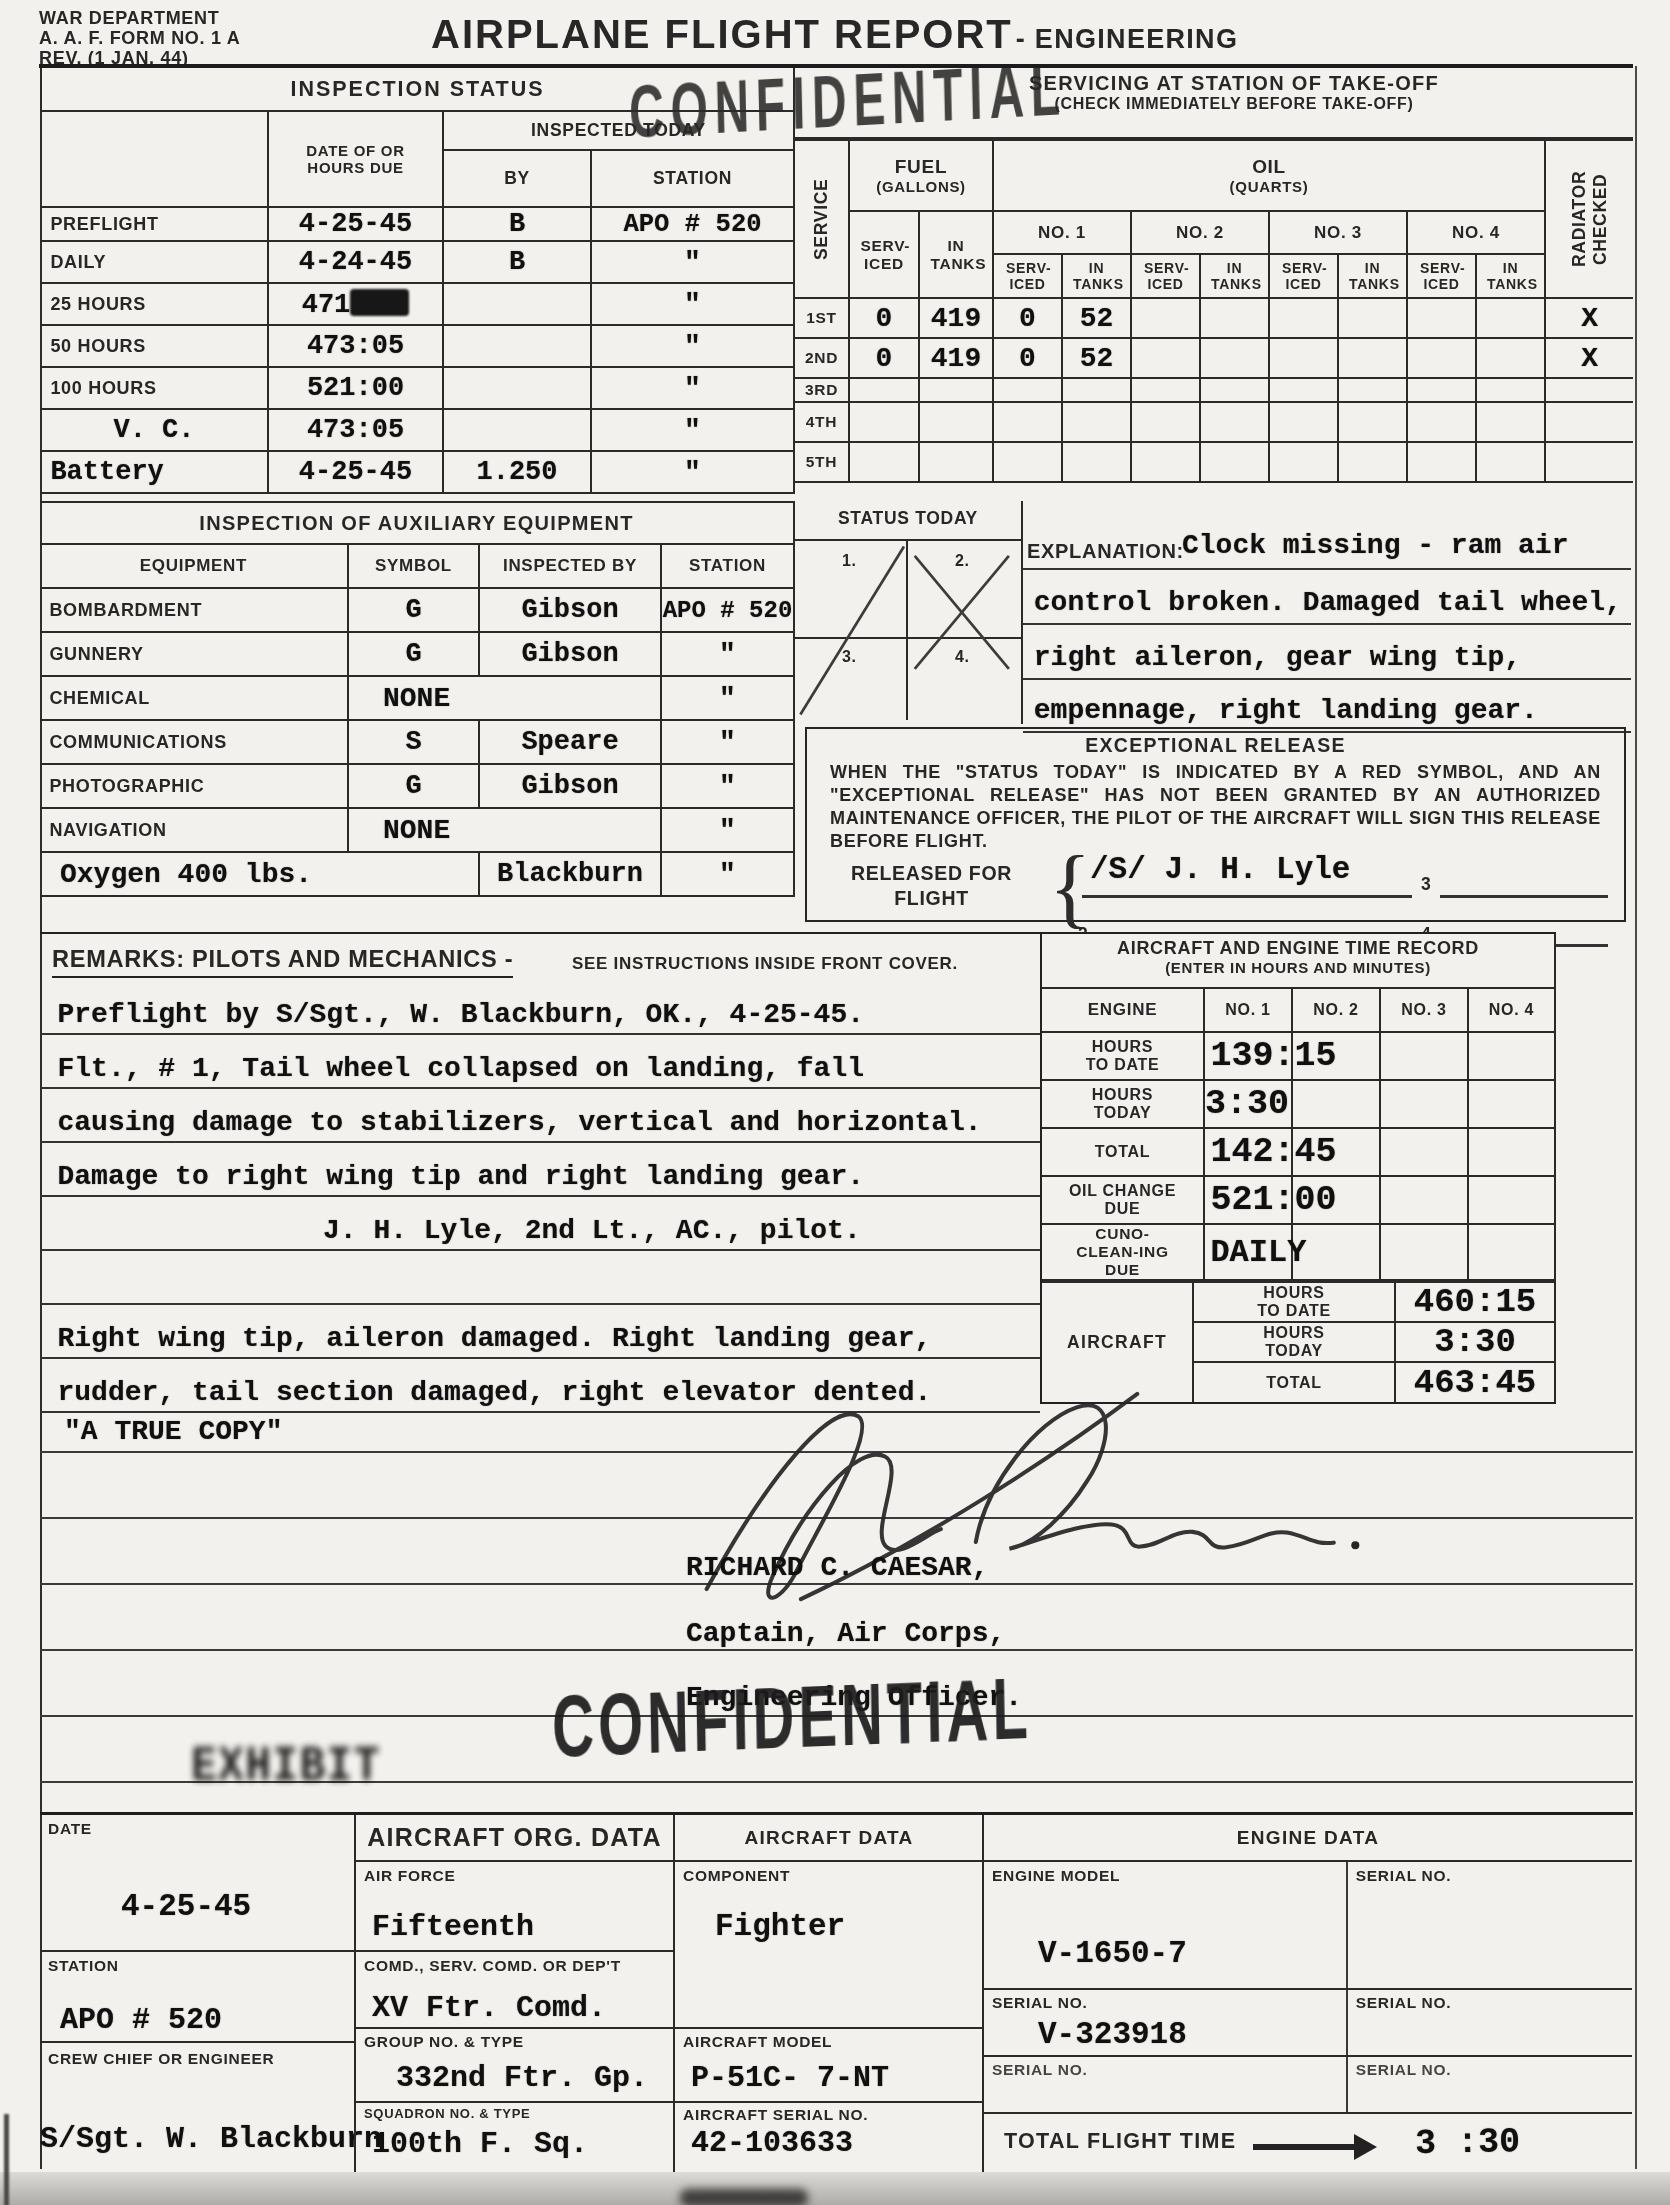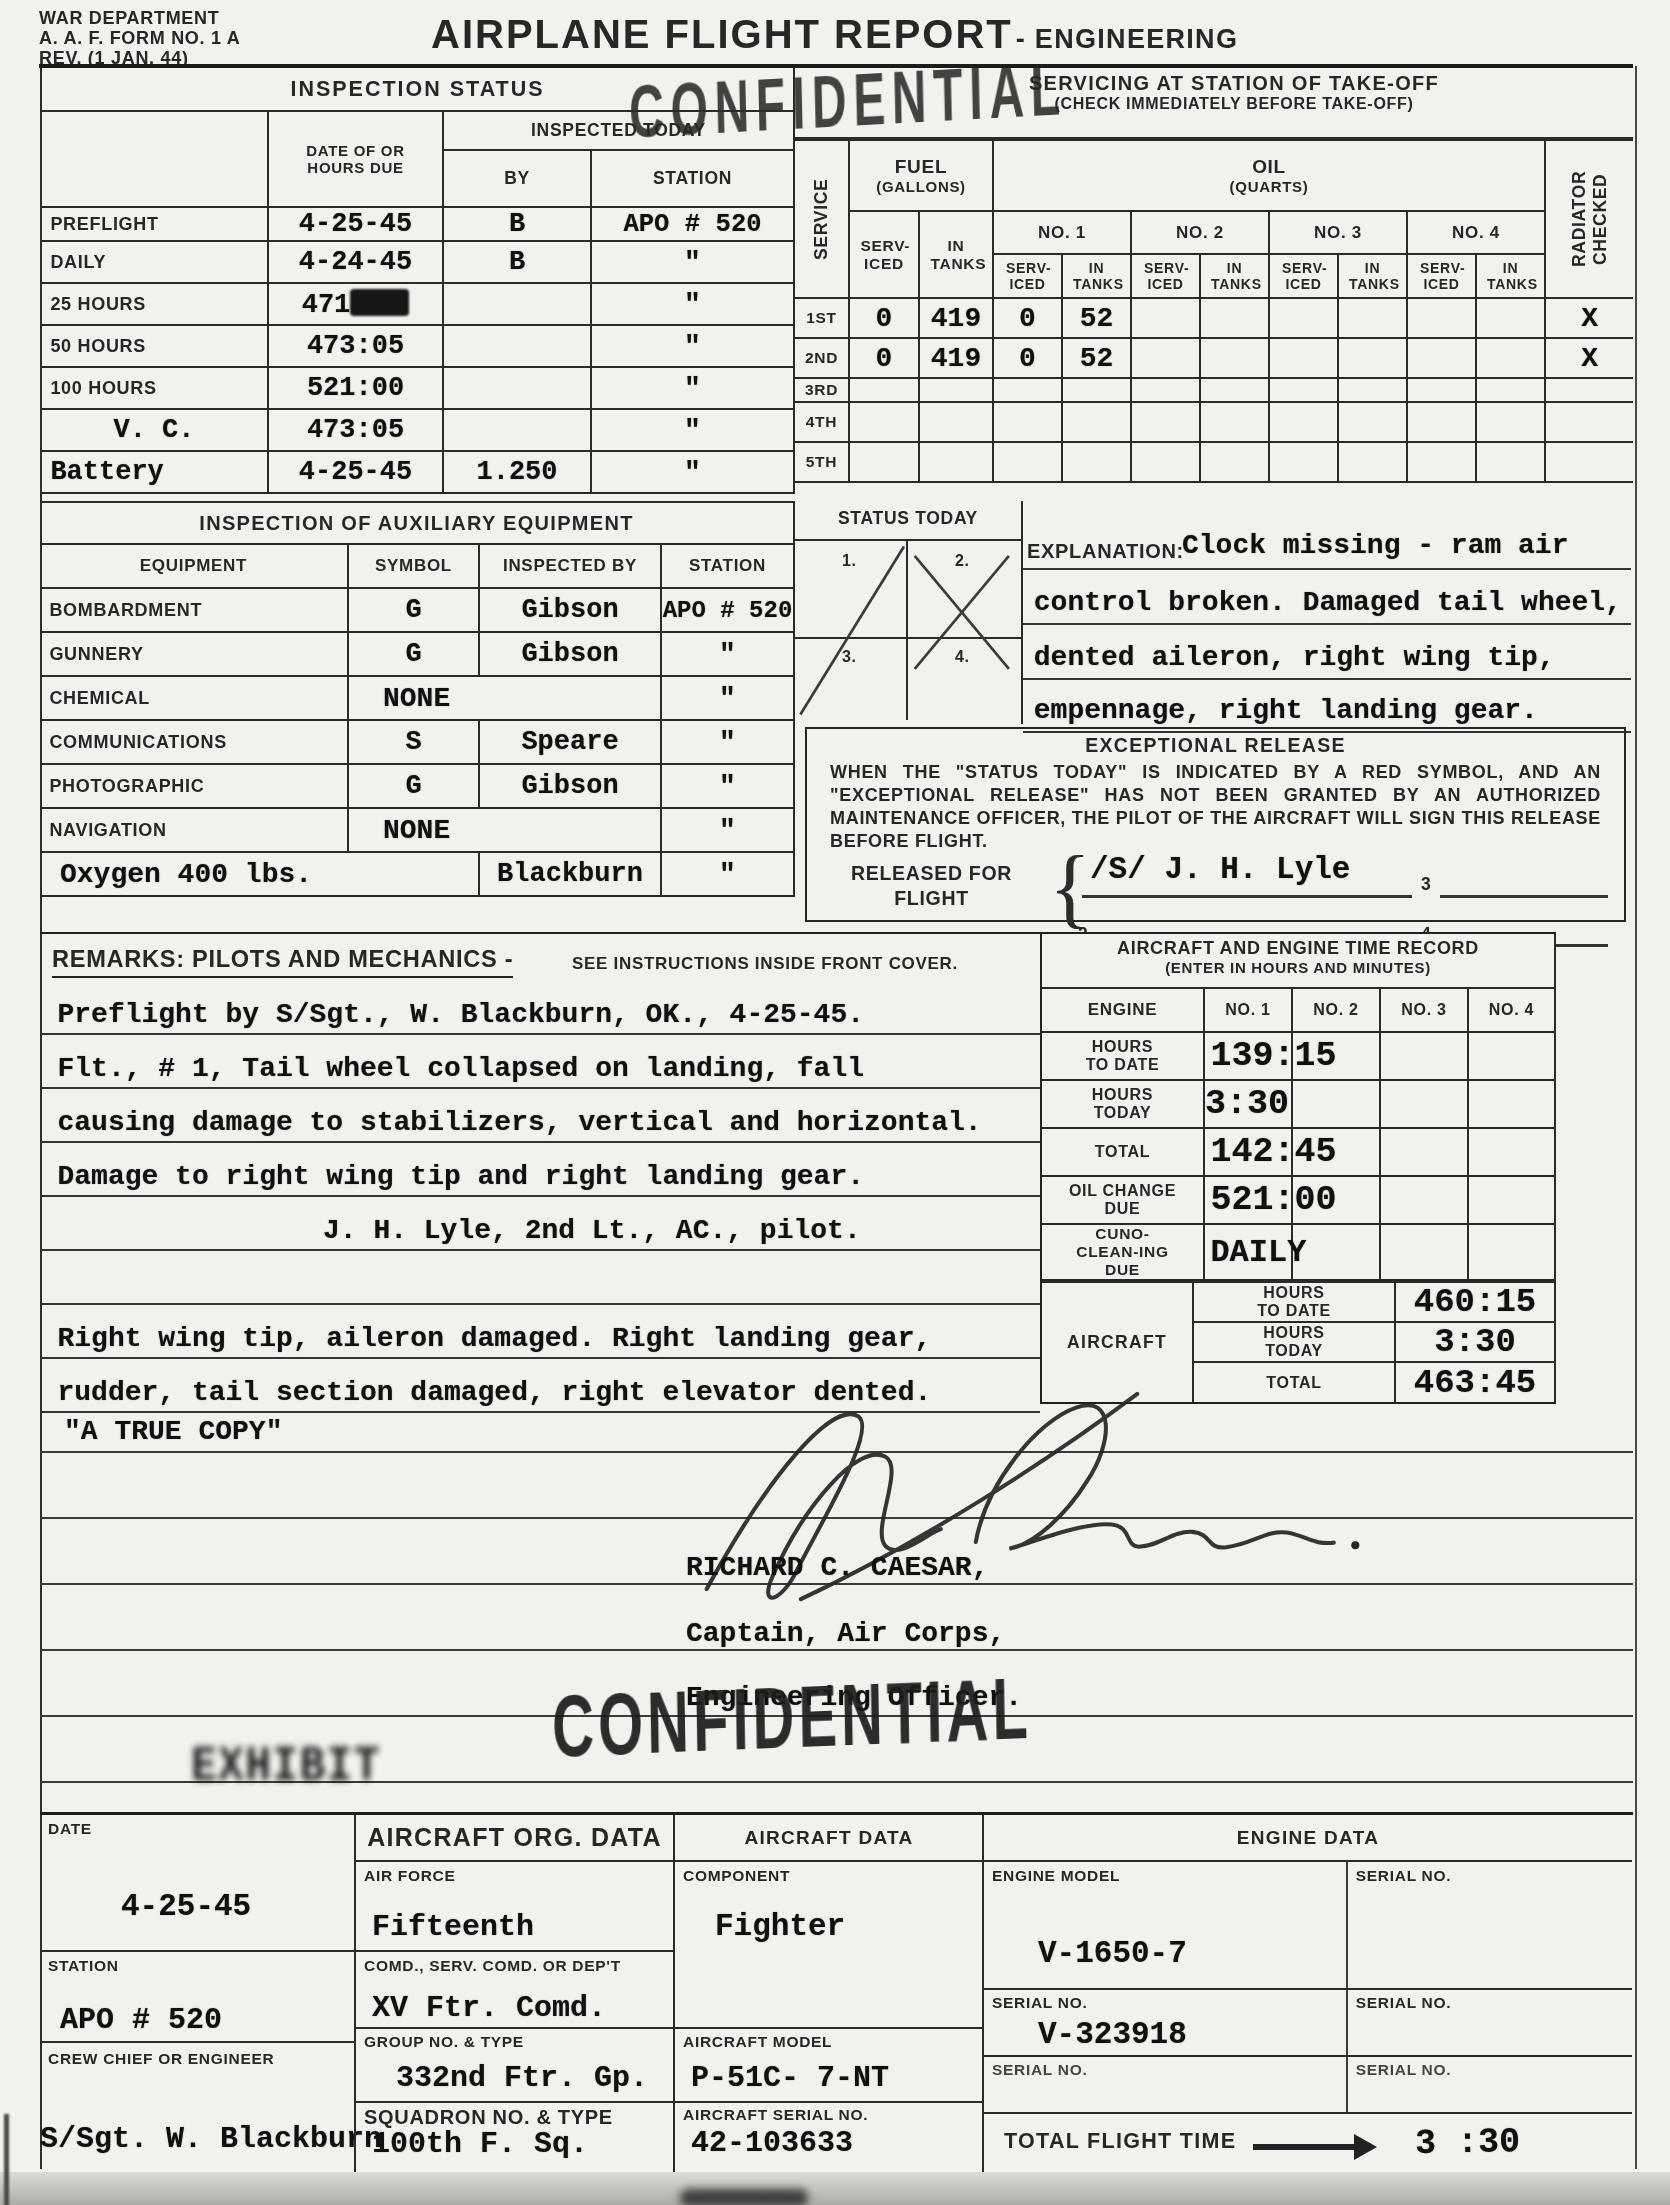--- a/index.html
+++ b/index.html
@@ -345,21 +345,21 @@
 
   <div class="abs" style="left:1023px;top:501px;width:608px;">
     <div style="height:67px;border-bottom:2px solid #333;position:relative;">
       <span class="lbl" style="font-size:20px;position:absolute;left:4px;bottom:5.4px;">EXPLANATION:</span>
       <span class="type" style="font-size:28px;position:absolute;left:159px;bottom:6.7px;">Clock missing - ram air</span>
     </div>
     <div style="height:53px;border-bottom:2px solid #333;position:relative;">
         <span class="type" style="font-size:28px;position:absolute;left:10.8px;bottom:5.4px;">control broken. Damaged tail wheel,</span>
       </div>
     <div style="height:53px;border-bottom:2px solid #333;position:relative;">
-        <span class="type" style="font-size:28px;position:absolute;left:10.8px;bottom:5.4px;">dented aileron, right wing tip,</span>
+        <span class="type" style="font-size:28px;position:absolute;left:10.8px;bottom:5.4px;">right aileron, gear wing tip,</span>
       </div>
     <div style="height:51px;border-bottom:2px solid #333;position:relative;">
         <span class="type" style="font-size:28px;position:absolute;left:10.8px;bottom:5.4px;">empennage, right landing gear.</span>
       </div>
   </div>
 
   <div class="abs" style="left:805px;top:727px;width:821px;height:195px;border:2.7px solid #262626;box-sizing:border-box;">
     <div class="lbl" style="font-size:19.5px;text-align:center;margin-top:5.4px;letter-spacing:1.3px;">EXCEPTIONAL RELEASE</div>
     <div class="lbl" style="font-size:18px;line-height:1.28;margin:4px 23px 0 23px;text-align:justify;">WHEN THE "STATUS TODAY" IS INDICATED BY A RED SYMBOL, AND AN "EXCEPTIONAL RELEASE" HAS NOT BEEN GRANTED BY AN AUTHORIZED MAINTENANCE OFFICER, THE PILOT OF THE AIRCRAFT WILL SIGN THIS RELEASE BEFORE FLIGHT.</div>
     <div class="lbl" style="font-size:19.5px;position:absolute;left:20px;top:132px;width:209px;text-align:center;line-height:1.3;">RELEASED FOR FLIGHT</div>
@@ -550,21 +550,21 @@
       </div>
       <div style="height:77px;border-bottom:2px solid #2a2a2a;position:relative;box-sizing:border-box;">
         <span class="lbl" style="font-size:15.5px;position:absolute;left:8px;top:5.4px;">COMD., SERV. COMD.  OR DEP'T</span>
         <span class="type" style="font-size:30px;position:absolute;left:16px;top:39px;">XV Ftr. Comd.</span>
       </div>
       <div style="height:74px;border-bottom:2px solid #2a2a2a;position:relative;box-sizing:border-box;">
         <span class="lbl" style="font-size:15.5px;position:absolute;left:8px;top:4px;">GROUP NO. &amp; TYPE</span>
         <span class="type" style="font-size:30px;position:absolute;left:40px;top:32px;">332nd Ftr. Gp.</span>
       </div>
       <div style="height:65px;position:relative;">
-        <span class="lbl" style="font-size:20px;position:absolute;left:8px;top:2.7px;">SQUADRON NO. &amp; TYPE</span>
+        <span class="lbl" style="font-size:13px;position:absolute;left:8px;top:2.7px;">SQUADRON NO. &amp; TYPE</span>
         <span class="type" style="font-size:30px;position:absolute;left:16px;top:24px;">100th F. Sq.</span>
       </div>
     </div>
 
     <div class="abs" style="left:633px;top:0;width:310px;height:357px;border-left:2px solid #2a2a2a;box-sizing:border-box;">
       <div style="height:47px;border-bottom:2px solid #2a2a2a;display:flex;align-items:center;justify-content:center;box-sizing:border-box;">
         <span class="lbl" style="font-size:19px;letter-spacing:1.3px;">AIRCRAFT DATA</span>
       </div>
       <div style="height:167px;border-bottom:2px solid #2a2a2a;position:relative;box-sizing:border-box;">
         <span class="lbl" style="font-size:15.5px;position:absolute;left:8px;top:5.4px;">COMPONENT</span>

